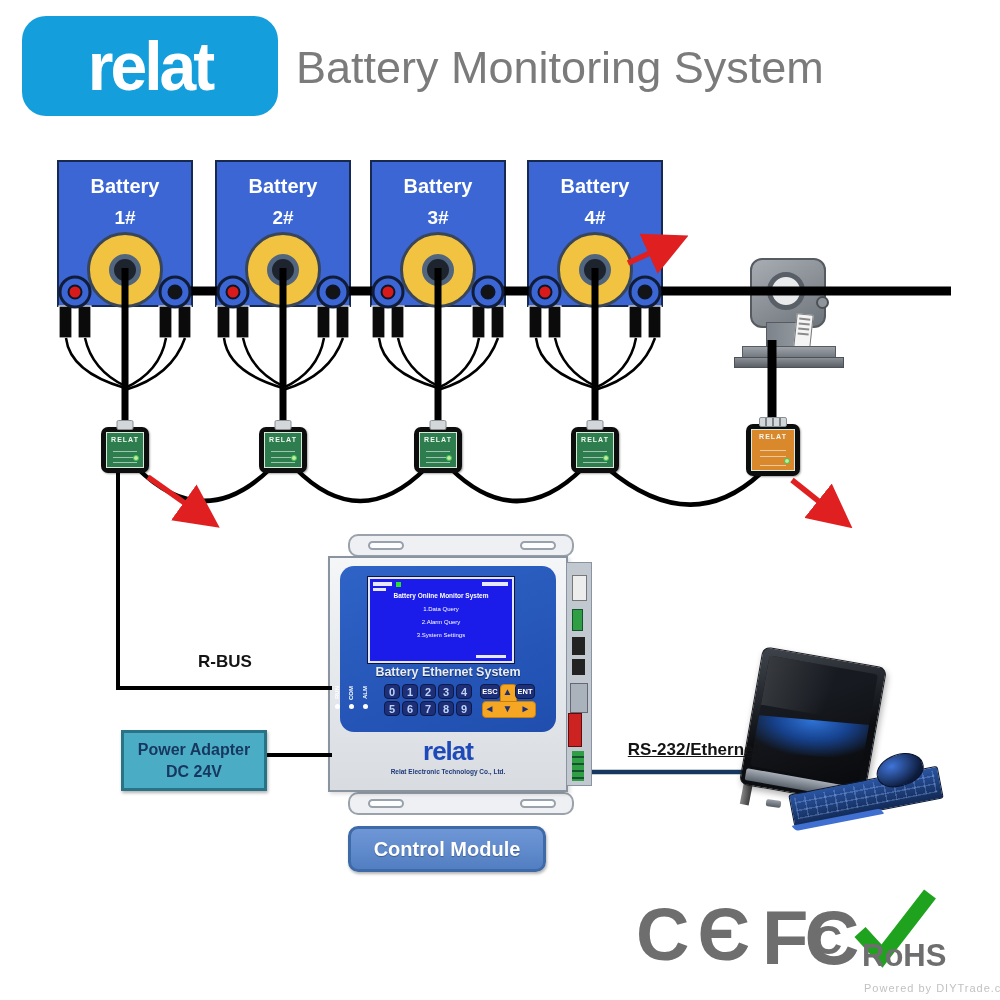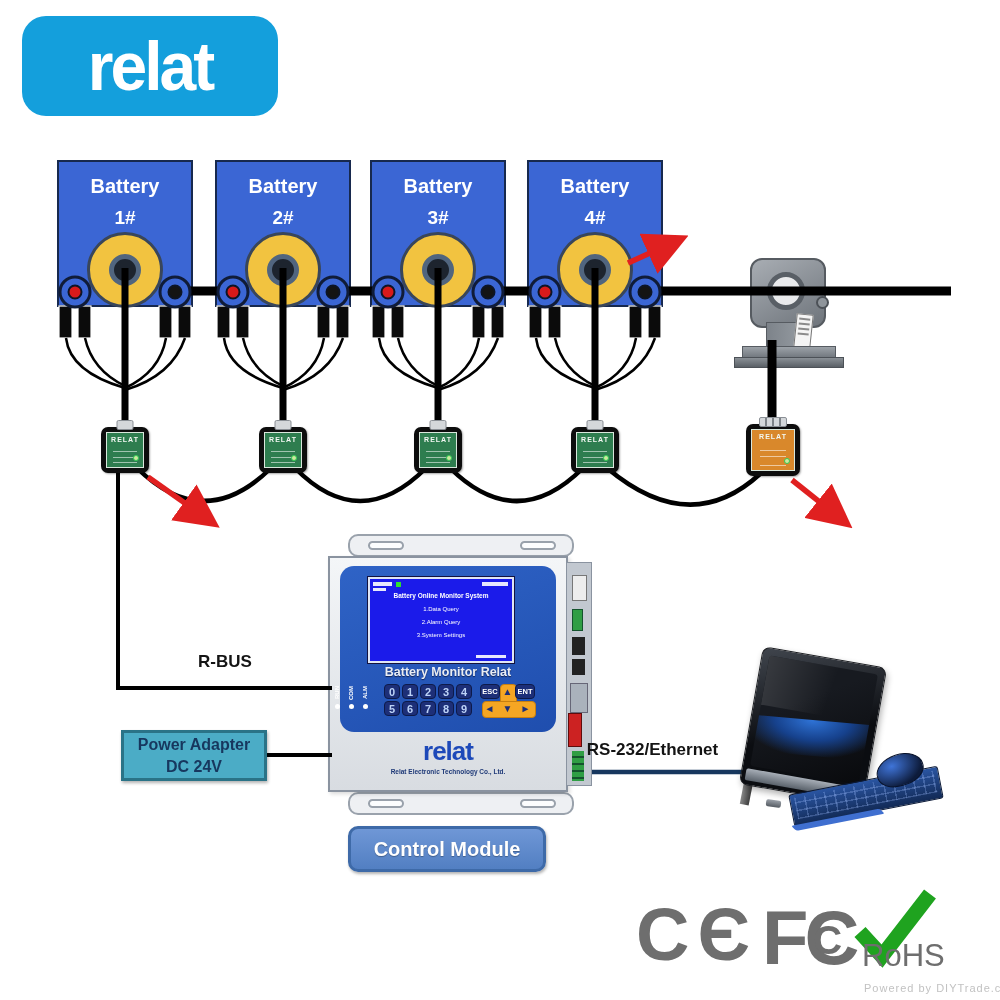--- a/index.html
+++ b/index.html
@@ -114,33 +114,34 @@
          border-radius:50% 50% 46% 46%;border:1px solid #08122a;
          background:radial-gradient(ellipse at 35% 30%,#3f74d8,#0d1b3a 72%);}
 
   
   .ce-mark{left:636px;top:892px;font-size:74px;font-weight:bold;color:#6e6e6e;letter-spacing:8px;
            transform:scaleY(1.0);z-index:8;}
   .fcc-mark{left:762px;top:894px;z-index:8;display:flex;align-items:center;color:#6e6e6e;font-weight:bold;}
   .fcc-f{font-size:76px;}
   .fcc-cbig{font-size:76px;margin-left:-4px;}
   .fcc-csmall{font-size:40px;margin-left:-46px;margin-top:6px;}
-  .rohs-text{left:862px;top:938px;font-size:31px;font-weight:normal;color:#6e6e6e;z-index:8;}
+  .rohs-text{left:862px;top:938px;font-size:31px;font-weight:bold;color:#6e6e6e;z-index:8;}
   .watermark{left:864px;top:982px;font-size:11px;color:#c2c2c2;letter-spacing:1px;z-index:8;white-space:nowrap;}
 
   svg.wires{position:absolute;left:0;top:0;z-index:4;}
 </style>
 </head>
 <body>
 
 <div id="canvas">
 
   <div class="abs logo-badge">
     <span class="logo-text">relat</span>
   </div>
+  <div class="abs page-title">Battery Monitoring System</div>
 
   <div class="abs battery" style="left:57px;top:160px;">
     <span class="bname">Battery</span>
     <span class="bnum">1#</span>
     <div class="post"></div>
   </div>
   <div class="abs battery" style="left:215px;top:160px;">
     <span class="bname">Battery</span>
     <span class="bnum">2#</span>
     <div class="post"></div>
@@ -315,23 +316,23 @@
       <span class="fline" style="top:20px;"></span>
       <span class="fline" style="top:26px;"></span>
       <span class="fline" style="bottom:4px;"></span>
       <span class="fdot"></span>
     </div>
   </div>
 
   <div class="abs plate" style="left:348px;top:826px;width:198px;height:46px;">Control Module</div>
 
   <div class="abs wire-label" style="left:170px;top:652px;width:110px;">R-BUS</div>
-  <div class="abs wire-label" style="left:580px;top:740px;width:145px;">RS-232/Ethernet</div>
-
-  <div class="abs power-box" style="left:121px;top:730px;width:146px;height:51px;">
+  <div class="abs wire-label" style="left:621px;top:740px;width:145px;text-decoration:underline;">RS-232/Ethernet</div>
+
+  <div class="abs power-box" style="left:121px;top:730px;width:146px;height:61px;">
     <span>Power Adapter</span>
     <span>DC 24V</span>
   </div>
 
   <div class="abs cm-tab" style="left:348px;top:534px;">
     <div class="slot" style="left:18px;"></div>
     <div class="slot" style="left:170px;"></div>
   </div>
   <div class="abs cm-tab" style="left:348px;top:792px;">
     <div class="slot" style="left:18px;"></div>
@@ -352,21 +353,21 @@
     <span class="sbar" style="left:3px;top:3px;width:19px;height:4px;"></span>
     <span class="sbar" style="left:3px;top:9px;width:13px;height:3px;"></span>
     <span class="sdot"></span>
     <span class="sbar" style="right:4px;top:3px;width:26px;height:4px;"></span>
     <div class="scr-title">Battery Online Monitor System</div>
     <div class="scr-item">1.Data Query</div>
     <div class="scr-item">2.Alarm Query</div>
     <div class="scr-item">3.System Settings</div>
     <span class="sbar" style="right:6px;bottom:3px;width:30px;height:3px;"></span>
   </div>
-  <div class="abs cm-title">Battery Monitor Relat</div>
+  <div class="abs cm-title">Battery Ethernet System</div>
 
   <div class="led-label" style="left:334px;top:684px;">RUN</div>
   <div class="led-label" style="left:348px;top:684px;">COM</div>
   <div class="led-label" style="left:362px;top:684px;">ALM</div>
   <div class="led-dot" style="left:335px;top:704px;"></div>
   <div class="led-dot" style="left:349px;top:704px;"></div>
   <div class="led-dot" style="left:363px;top:704px;"></div>
 
   <div class="key" style="left:384px;top:684px;">0</div>
   <div class="key" style="left:402px;top:684px;">1</div>

